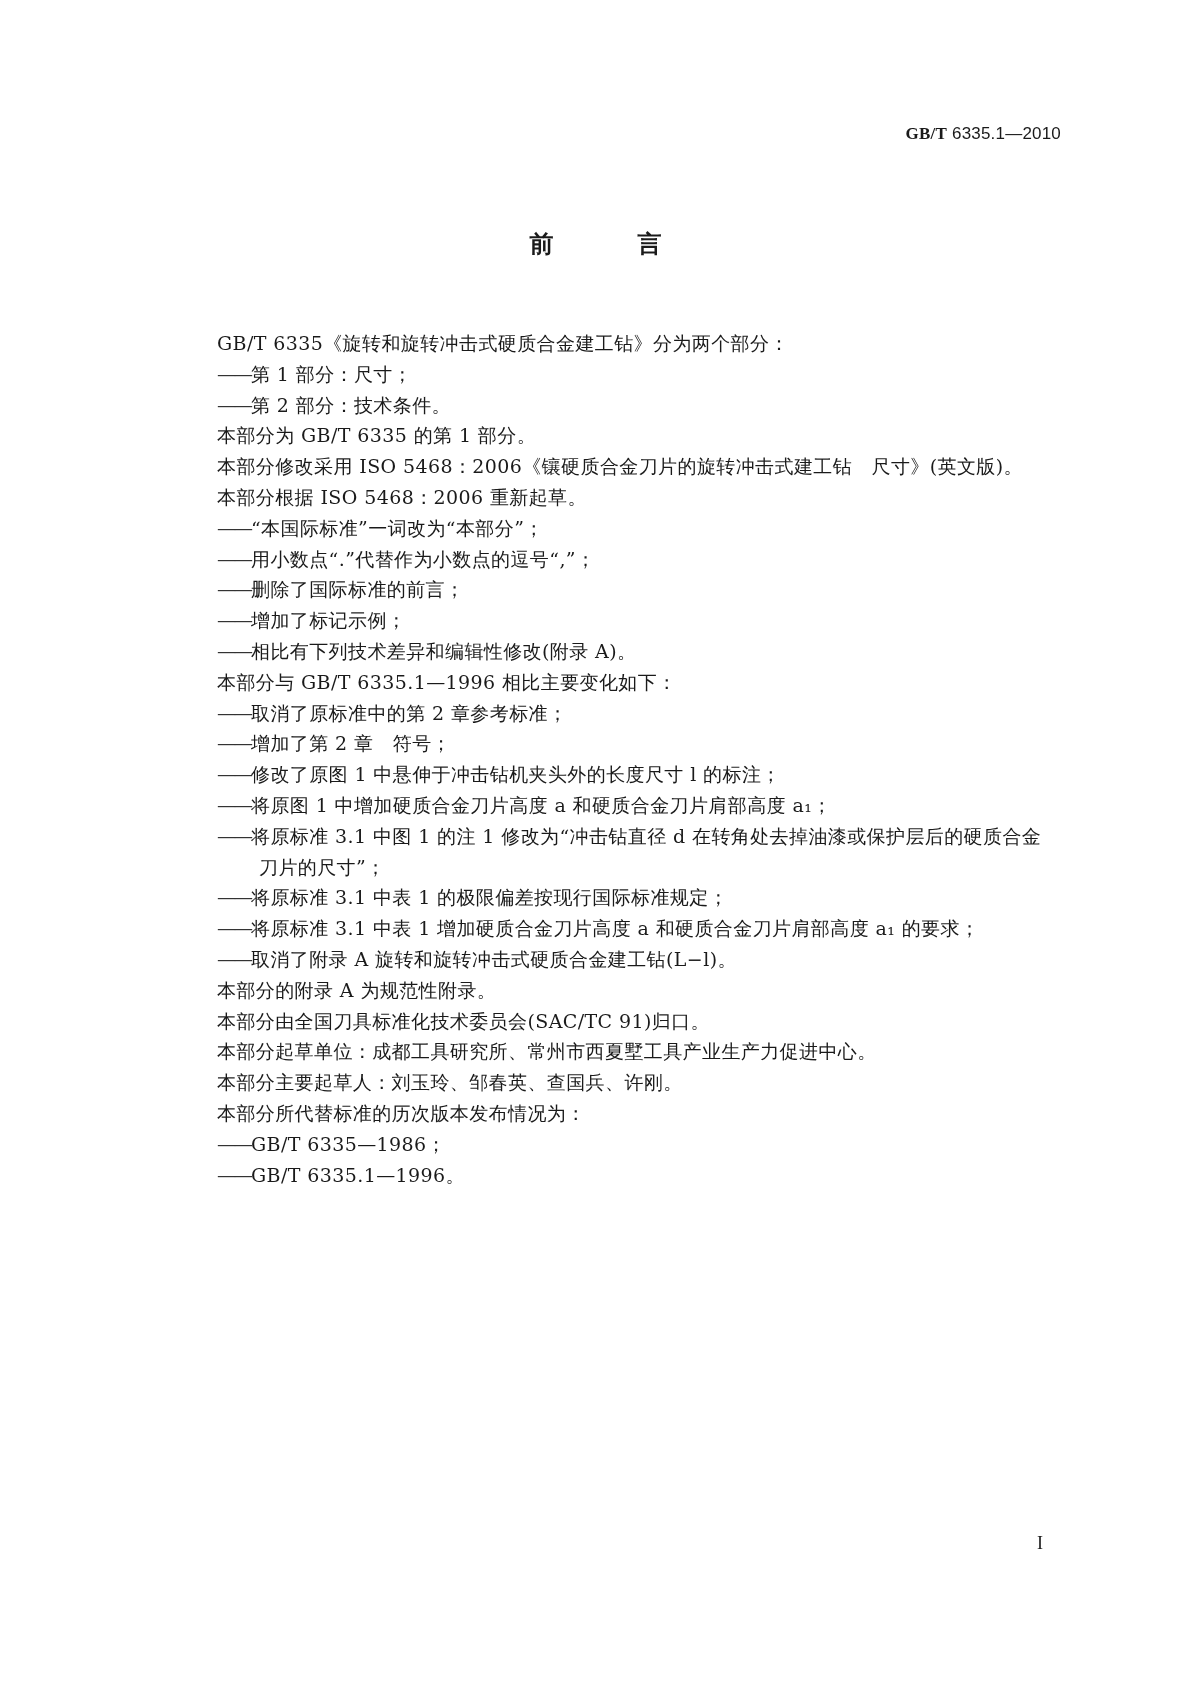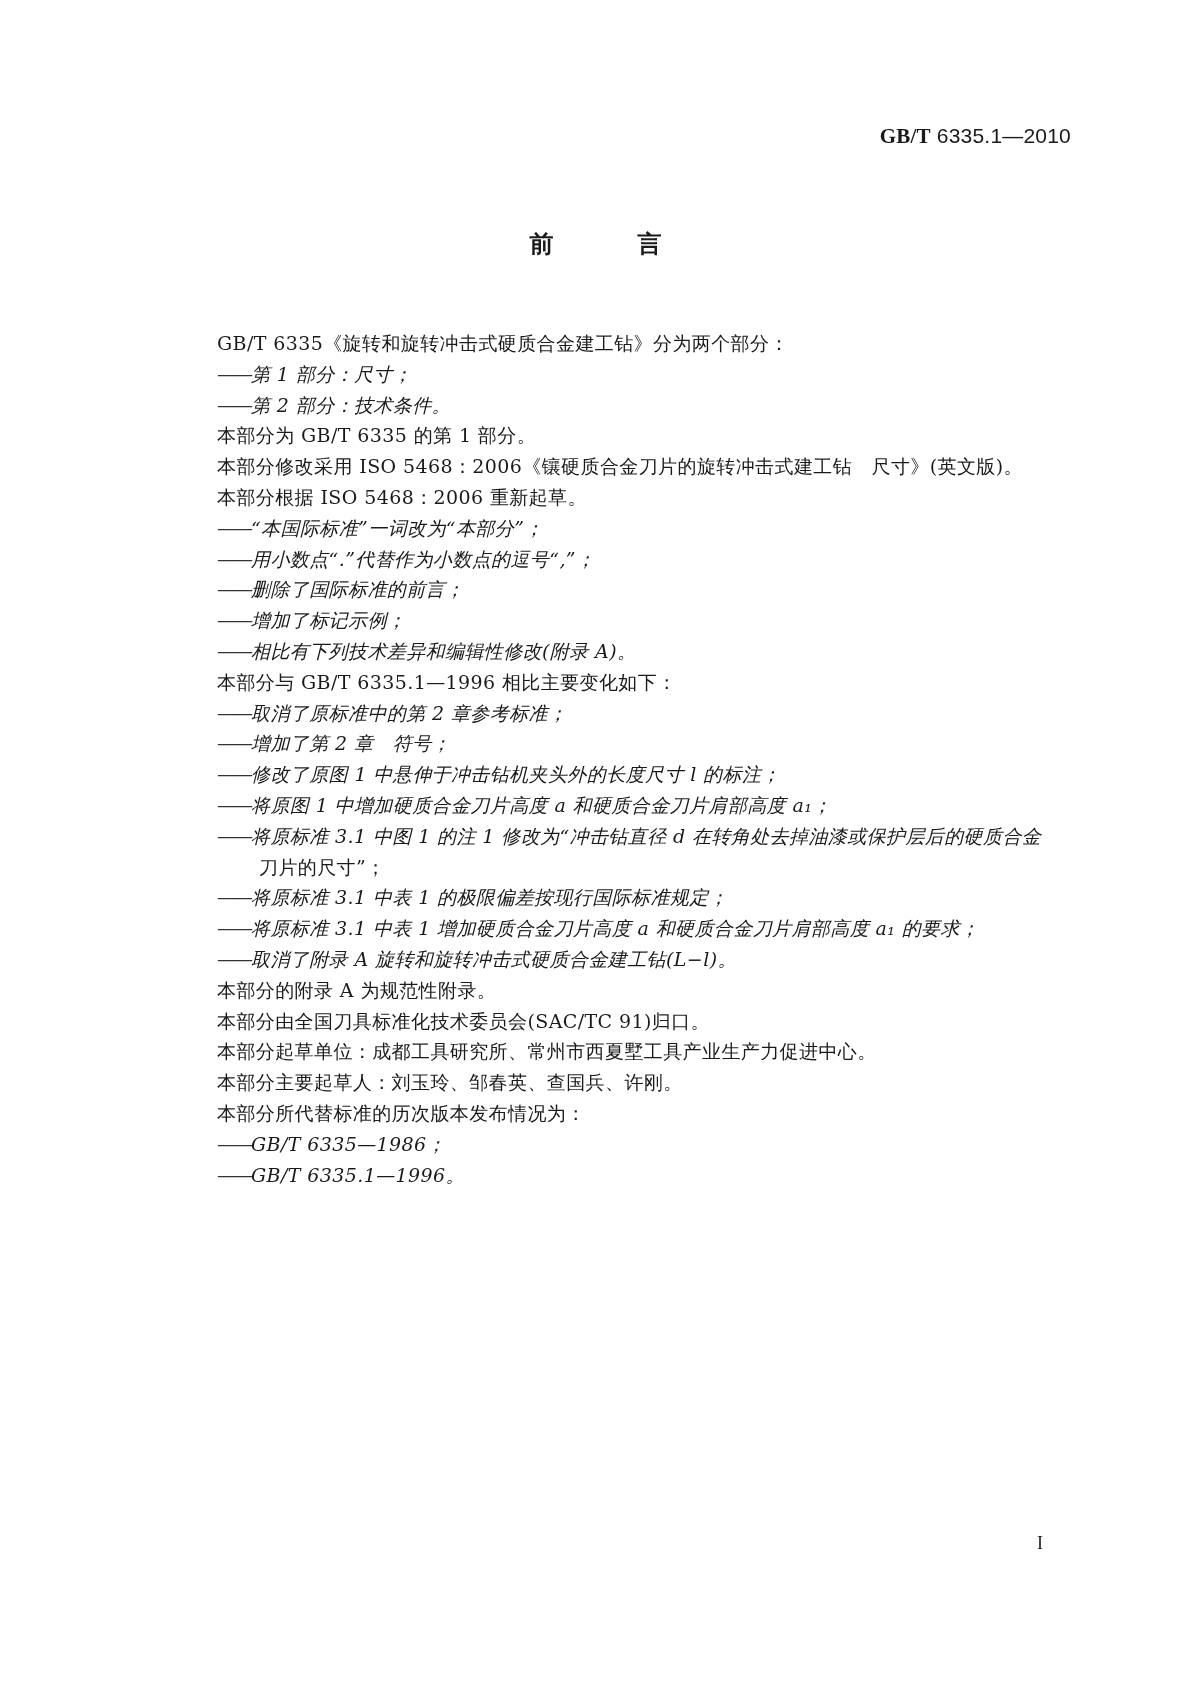--- a/index.html
+++ b/index.html
@@ -11,22 +11,22 @@
     width: 1191px;
     height: 1684px;
     position: relative;
     overflow: hidden;
     color: #1a1a1a;
     font-family: "DejaVu Serif", "Liberation Serif", serif;
   }
   .page-header {
     position: absolute;
     top: 124px;
-    right: 120px;
-    font-size: 21px;
+    right: 130px;
+    font-size: 17px;
     letter-spacing: 0.2px;
     font-family: "Liberation Sans", "DejaVu Sans", sans-serif;
   }
   .page-header .std-prefix {
     font-family: "Liberation Serif", "DejaVu Serif", serif;
     font-weight: bold;
   }
   .page-title {
     position: absolute;
     top: 228px;
@@ -50,21 +50,20 @@
   .line {
     height: 30.8px;
     line-height: 30.8px;
     font-size: 19px;
     white-space: nowrap;
     letter-spacing: 0.4px;
     margin-left: 41px;
   }
   .line.dash {
     padding-left: 0;
-    font-style: italic;
   }
   .line.cont {
     padding-left: 42px;
   }
   .line .dash-mark {
     display: inline-block;
     letter-spacing: -2px;
     color: #333;
   }
   .page-number {

